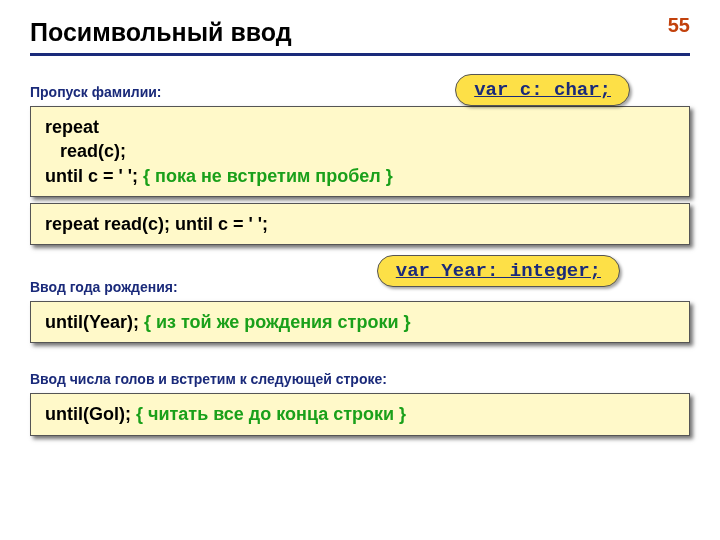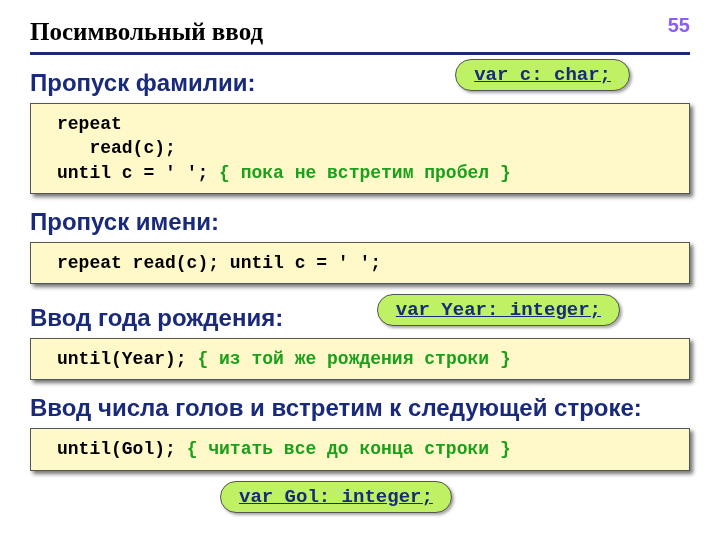--- a/index.html
+++ b/index.html
@@ -10,55 +10,54 @@
     font-family: Arial, Helvetica, sans-serif;
     position: relative;
     padding: 18px 30px 10px 30px;
   }
   .page-number {
     position: absolute;
     top: 14px;
     right: 30px;
     font-size: 20px;
     font-weight: bold;
-    color: #8b5cf6;
+    color: #c2410c;
   }
   h1.title {
     font-size: 25px;
     font-weight: bold;
     color: #000;
     padding-bottom: 6px;
     border-bottom: 3px solid #1a2a7a;
     margin-bottom: 14px;
-    font-family: Liberation Serif, serif;
   }
   .section-label {
-    font-size: 24px;
+    font-size: 14px;
     font-weight: bold;
     color: #1a2a7a;
-    margin-top: 14px;
+    margin-top: 28px;
     margin-bottom: 6px;
   }
   .code-block {
     background: #fff9c9;
     border: 1px solid #555;
     box-shadow: 3px 3px 4px rgba(0,0,0,0.55);
-    padding: 8px 26px;
-    font-family: Liberation Mono, monospace;
+    padding: 8px 14px;
+    font-family: Liberation Sans, sans-serif;
     font-size: 18px;
     font-weight: bold;
     color: #000;
     white-space: pre;
     line-height: 1.35;
     margin-bottom: 6px;
   }
   .comment { color: #1aa01a; }
   .callout {
     position: absolute;
-    background: #bef264;
+    background: #fde047;
     border: 1px solid #555;
     border-radius: 16px;
     padding: 4px 18px;
     font-family: "Courier New", monospace;
     font-size: 19px;
     font-weight: bold;
     color: #1a2a7a;
     box-shadow: 2px 2px 3px rgba(0,0,0,0.35);
     z-index: 5;
   }
@@ -76,31 +75,27 @@
   <div class="section-label">Пропуск фамилии:</div>
   <div class="callout" style="top:-10px; right:60px;">
     <span class="underline">var c: char;</span>
   </div>
   <div class="code-block"><span>repeat</span>
 <span>   read(c);</span>
 <span>until c = ' '; </span><span class="comment">{ пока не встретим пробел }</span></div>
 </div>
 
 <div class="row">
-  <div class="section-label">Пропуск имени:</div>
   <div class="code-block"><span>repeat read(c); until c = ' ';</span></div>
 </div>
 
 <div class="row">
   <div class="section-label" style="display:inline-block;">Ввод года рождения:</div>
   <div class="callout" style="top:4px; right:70px;">
     <span class="underline">var Year: integer;</span>
   </div>
   <div class="code-block"><span>until(Year); </span><span class="comment">{ из той же рождения строки }</span></div>
 </div>
 
 <div class="row">
   <div class="section-label">Ввод числа голов и встретим к следующей строке:</div>
   <div class="code-block"><span>until(Gol); </span><span class="comment">{ читать все до конца строки }</span></div>
-  <div class="callout" style="left:190px; bottom:-42px;">
-    <span class="underline">var Gol: integer;</span>
-  </div>
 </div>
 
 </body></html>

